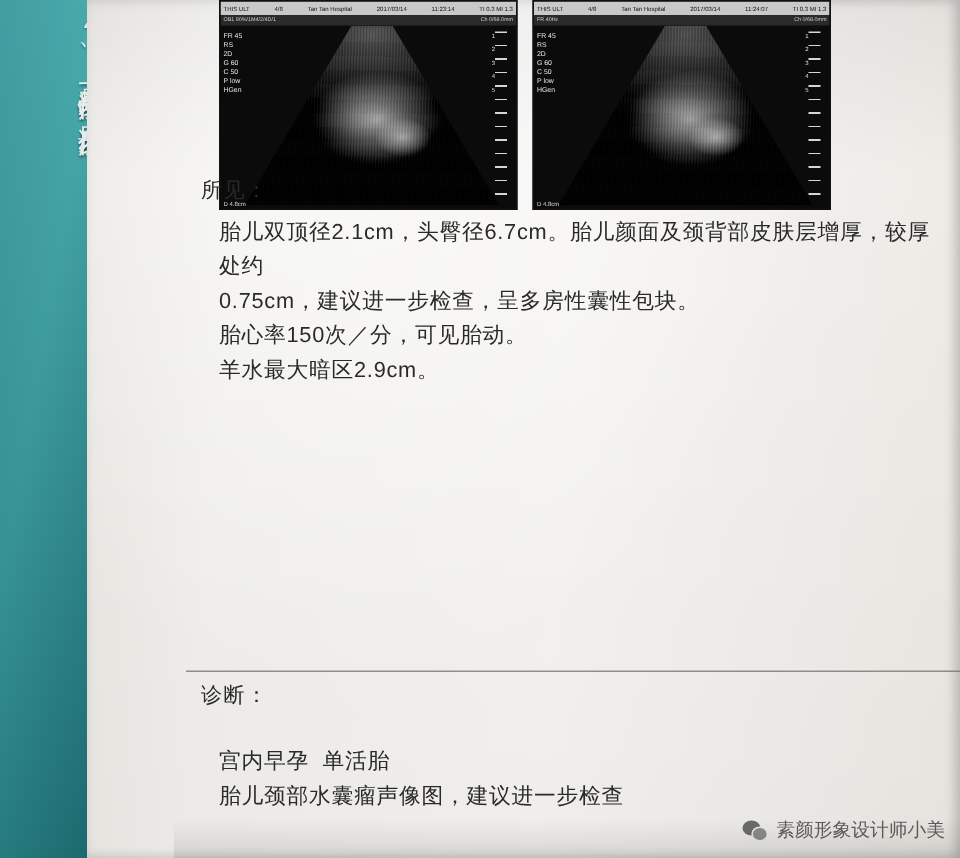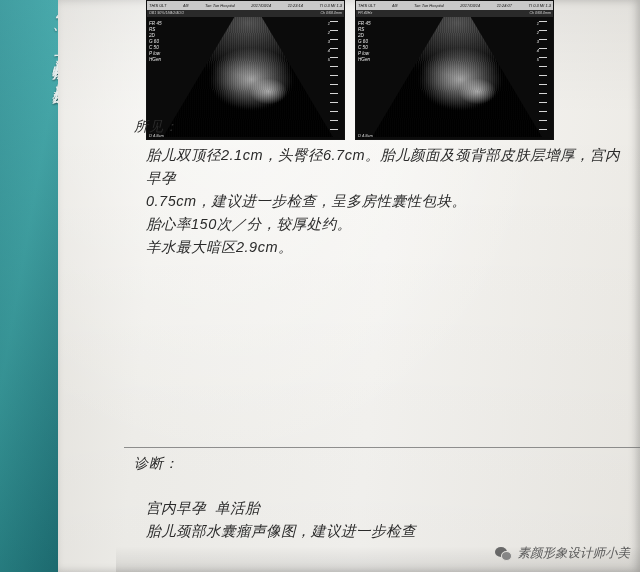--- a/index.html
+++ b/index.html
@@ -5,21 +5,20 @@
   html,body{margin:0;padding:0;}
   body{
     width:640px;height:572px;overflow:hidden;
     font-family:"Liberation Sans", sans-serif;
     background:#2e8e93;
   }
   #page{
     position:relative;width:640px;height:572px;
     background:#14532d;
     overflow:hidden;
-    font-style:italic;
   }
   
   .teal-strip{
     position:absolute;left:0;top:0;width:72px;height:572px;
     background:linear-gradient(100deg,#2c9296 0%,#35a2a4 40%,#1f7b82 100%);
   }
   .teal-strip:after{
     content:"";position:absolute;left:0;top:0;width:72px;height:572px;
     background:linear-gradient(180deg,rgba(255,255,255,.10),rgba(0,0,0,.18));
   }
@@ -206,23 +205,23 @@
           <div>5</div>
         </div>
         <div class="foot">D 4.8cm</div>
       </div>
 
     </div>
 
     <div class="section" id="findings">
       <div class="label">所见：</div>
       <div class="lines">
-        <div class="body-line">胎儿双顶径2.1cm，头臀径6.7cm。胎儿颜面及颈背部皮肤层增厚，宫内早孕</div>
+        <div class="body-line">胎儿双顶径2.1cm，头臀径6.7cm。胎儿颜面及颈背部皮肤层增厚，较厚处约</div>
         <div class="body-line">0.75cm，建议进一步检查，呈多房性囊性包块。</div>
-        <div class="body-line">胎心率150次／分，较厚处约。</div>
+        <div class="body-line">胎心率150次／分，可见胎动。</div>
         <div class="body-line">羊水最大暗区2.9cm。</div>
       </div>
     </div>
 
     <div class="divider"></div>
 
     <div class="section" id="diagnosis">
       <div class="label">诊断：</div>
       <div class="lines">
         <div class="body-line">宫内早孕  单活胎</div>

